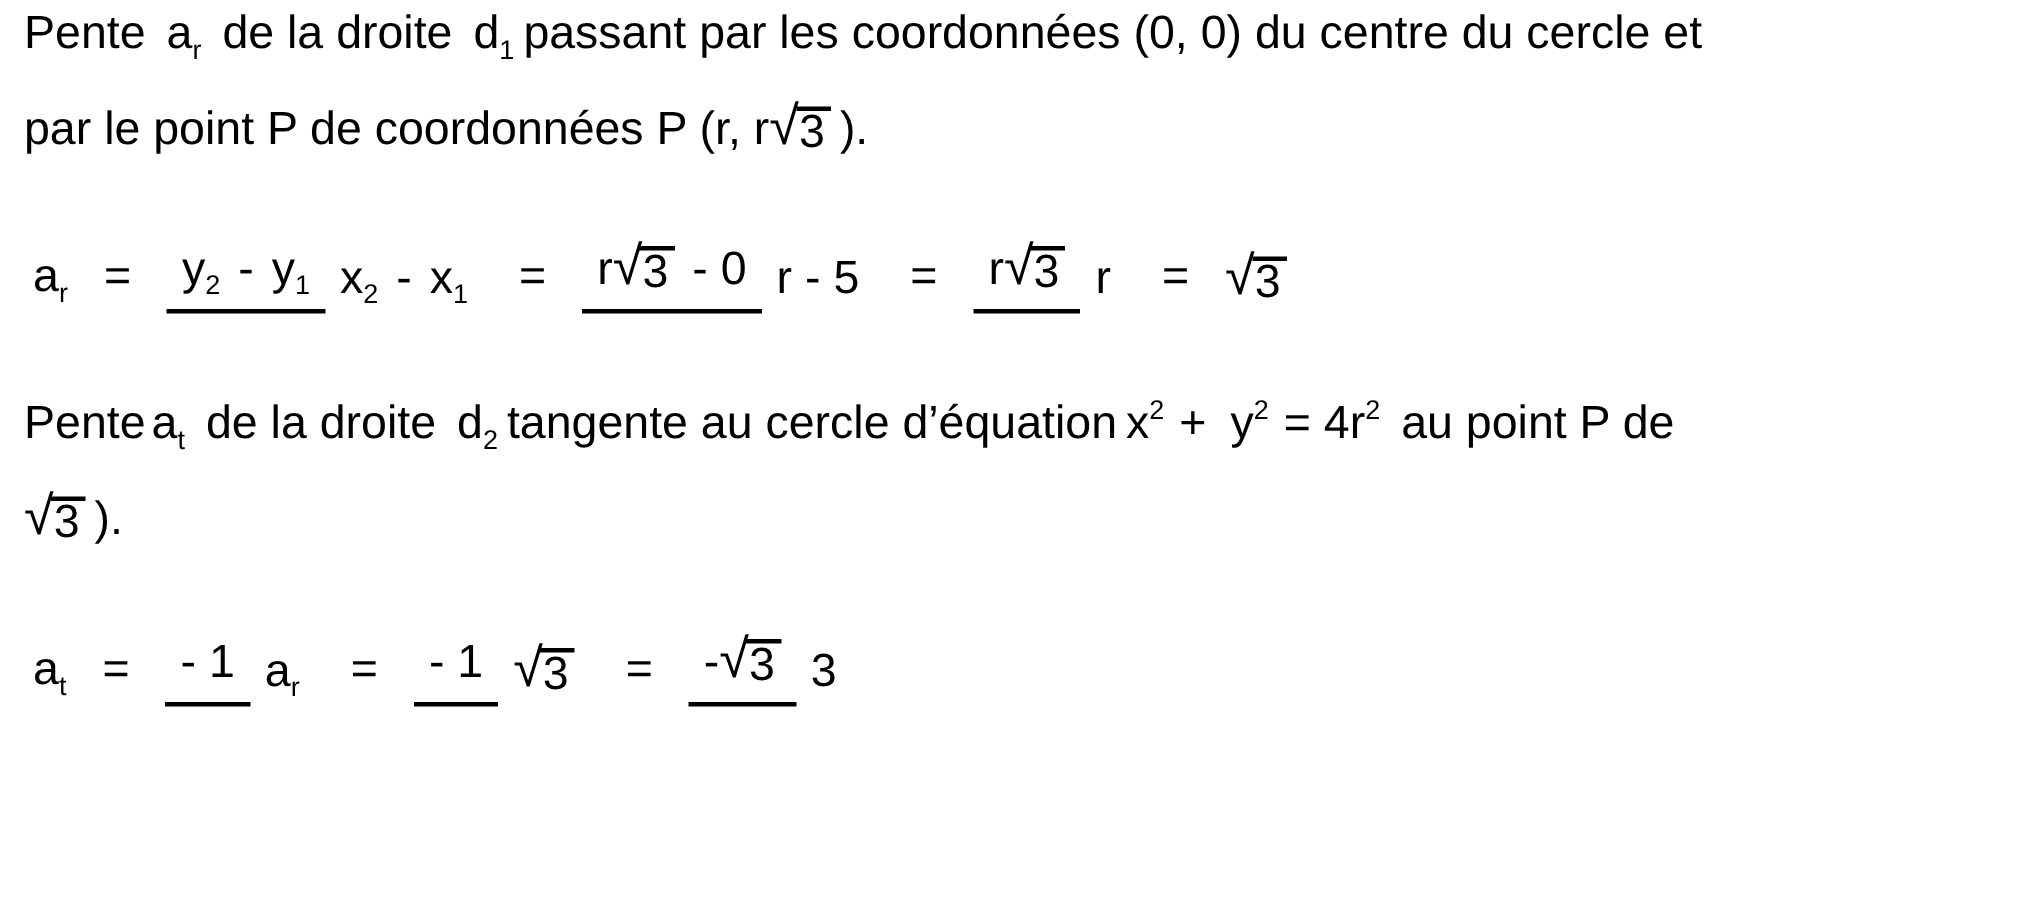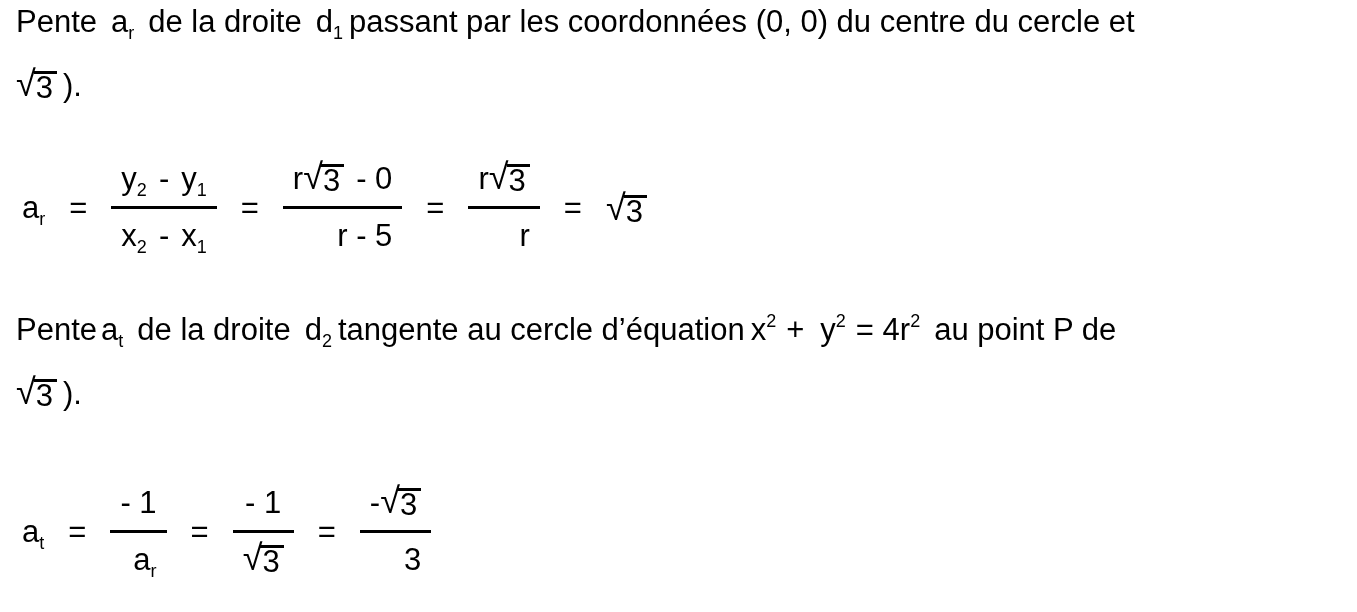--- a/index.html
+++ b/index.html
@@ -23,42 +23,42 @@
   .g4  { margin-left: 4px; }
   .g6  { margin-left: 6px; margin-top: 30px; }
   .g10 { margin-left: 10px; }
   .g14 { margin-left: 14px; }
   .g16 { margin-left: 16px; margin-top: 41px; }
 
   
   .formula { display: flex; align-items: center; gap: 24px; padding-left: 6px; }
   .formula1 { margin-top: 30px; }
   .para2 { margin-top: 41px; }
-  .formula2 { margin-top: 56px; }
+  .formula2 { margin-top: 42px; }
 
-  .frac { display: inline-flex; flex-direction: column; align-items: stretch; text-align: center; }
+  .frac { display: inline-flex; flex-direction: row; align-items: stretch; text-align: center; }
   .frac .num, .frac .den { line-height: 42px; padding: 0 10px; white-space: nowrap; }
   .frac .num { border-bottom: 3px solid #000; padding-bottom: 6px; }
   .frac .den { padding-top: 6px; text-align: right; }
   .op { margin: 0 12px; }
   .tail { margin-left: 12px; }
 
   
   .sqrt { display: inline-flex; align-items: flex-start; white-space: nowrap; }
   .sqrt .radical { font-size: 36px; line-height: 36px; display: block; }
   .sqrt .radicand { display: block; border-top: 3px solid #000; line-height: 28px; margin: 5px 0 0 -2px; padding: 0 4px 0 2px; }
 </style>
 </head>
 <body>
 
 <div class="page">
 
   <div class="para para1">
     <div class="tline"><span>Pente</span><span class="g14"><span>a</span><span class="sub">r</span></span><span class="g14">de la droite</span><span class="g14"><span>d</span><span class="sub">1</span></span><span class="g6">passant par les coordonnées (0, 0) du centre du cercle et</span></div>
-    <div class="tline"><span class="sqrt">
+    <div class="tline"><span>par le point P de coordonnées P (r, r</span><span class="sqrt">
           <span class="radical">√</span>
           <span class="radicand">3</span>
         </span><span class="g6">).</span></div>
   </div>
 
   <div class="formula formula1">
     <span><span>a</span><span class="sub">r</span></span>
     <span>=</span>
     <span class="frac">
       <span class="num"><span><span>y</span><span class="sub">2</span></span><span class="op">-</span><span><span>y</span><span class="sub">1</span></span></span>

